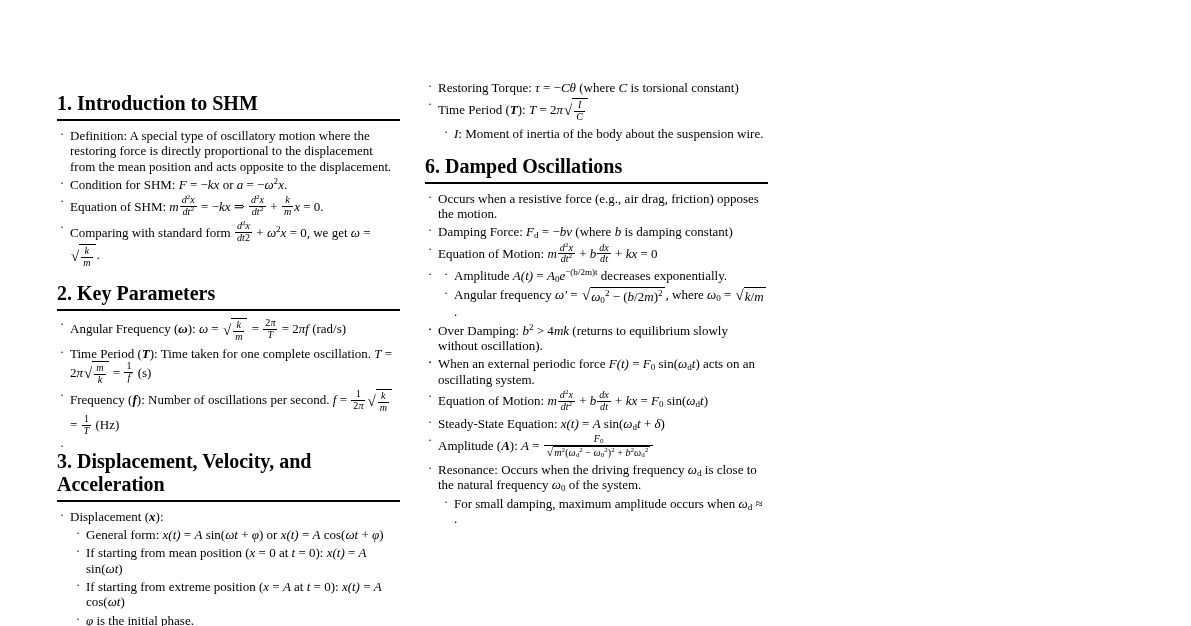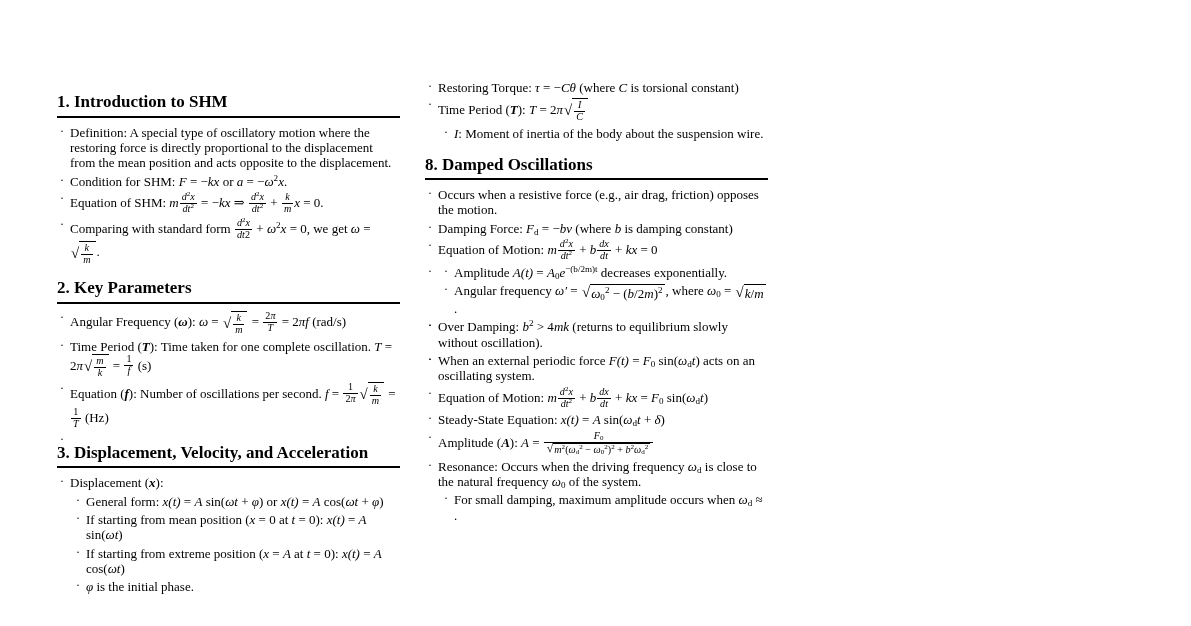--- a/index.html
+++ b/index.html
@@ -4,21 +4,21 @@
 <style>
   html, body { margin: 0; padding: 0; }
   body {
     width: 1191px; height: 626px; overflow: hidden; position: relative;
     background: #ffffff; color: #000000;
     font-family: "Liberation Serif", "DejaVu Serif", serif;
   }
   .doc-columns { position: absolute; left: 57px; top: 80px; display: flex; gap: 25px; }
   .column { width: 343px; flex: 0 0 343px; }
   .section-heading {
-    font-size: 17px; font-weight: 700; line-height: 1.15;
+    font-size: 20px; font-weight: 700; line-height: 1.15;
     margin: 13px 0 7px 0; padding-bottom: 4px;
     border-bottom: 2px solid #000;
   }
   .column .section-heading:first-child { margin-top: 12px; }
   .item-list { margin: 0; }
   .item {
     position: relative; padding-left: 13px; margin: 0 0 3px 0;
     font-size: 13px; line-height: 1.18;
   }
   .item .bullet { position: absolute; left: 3px; top: -1px; font-size: 12px; }
@@ -56,21 +56,21 @@
       <h2 class="section-heading">2. Key Parameters</h2>
       <div class="item-list">
         <div class="item level-1"><span class="bullet">·</span><span class="item-content"><span class="seg-b">Angular Frequency (</span><span class="seg-bi">ω</span><span class="seg-b">):</span> <span class="seg-i">ω</span> = <span class="sqrt">
               <span class="sqrt-sign">√</span>
               <span class="sqrt-body"><span class="frac"><span class="frac-num"><span class="seg-i">k</span></span><span class="frac-den"><span class="seg-i">m</span></span></span></span>
             </span> = <span class="frac"><span class="frac-num">2<span class="seg-i">π</span></span><span class="frac-den"><span class="seg-i">T</span></span></span> = 2<span class="seg-i">πf</span> (rad/s)</span></div>
         <div class="item level-1"><span class="bullet">·</span><span class="item-content"><span class="seg-b">Time Period (</span><span class="seg-bi">T</span><span class="seg-b">):</span> Time taken for one complete oscillation. <span class="seg-i">T</span> = 2<span class="seg-i">π</span><span class="sqrt">
               <span class="sqrt-sign">√</span>
               <span class="sqrt-body"><span class="frac"><span class="frac-num"><span class="seg-i">m</span></span><span class="frac-den"><span class="seg-i">k</span></span></span></span>
             </span> = <span class="frac"><span class="frac-num">1</span><span class="frac-den"><span class="seg-i">f</span></span></span> (s)</span></div>
-        <div class="item level-1"><span class="bullet">·</span><span class="item-content"><span class="seg-b">Equation (</span><span class="seg-bi">f</span><span class="seg-b">):</span> Number of oscillations per second. <span class="seg-i">f</span> = <span class="frac"><span class="frac-num">1</span><span class="frac-den">2<span class="seg-i">π</span></span></span><span class="sqrt">
+        <div class="item level-1"><span class="bullet">·</span><span class="item-content"><span class="seg-b">Frequency (</span><span class="seg-bi">f</span><span class="seg-b">):</span> Number of oscillations per second. <span class="seg-i">f</span> = <span class="frac"><span class="frac-num">1</span><span class="frac-den">2<span class="seg-i">π</span></span></span><span class="sqrt">
               <span class="sqrt-sign">√</span>
               <span class="sqrt-body"><span class="frac"><span class="frac-num"><span class="seg-i">k</span></span><span class="frac-den"><span class="seg-i">m</span></span></span></span>
             </span> = <span class="frac"><span class="frac-num">1</span><span class="frac-den"><span class="seg-i">T</span></span></span> (Hz)</span></div>
         <div class="item level-1"><span class="bullet">·</span></div>
       </div>
       <h2 class="section-heading">3. Displacement, Velocity, and Acceleration</h2>
       <div class="item-list">
         <div class="item level-1"><span class="bullet">·</span><span class="item-content"><span class="seg-b">Displacement (</span><span class="seg-bi">x</span><span class="seg-b">):</span></span></div>
         <div class="item level-2"><span class="bullet">·</span><span class="item-content">General form: <span class="seg-i">x(t)</span> = <span class="seg-i">A</span> sin(<span class="seg-i">ωt</span> + <span class="seg-i">φ</span>) or <span class="seg-i">x(t)</span> = <span class="seg-i">A</span> cos(<span class="seg-i">ωt</span> + <span class="seg-i">φ</span>)</span></div>
         <div class="item level-2"><span class="bullet">·</span><span class="item-content">If starting from mean position (<span class="seg-i">x</span> = 0 at <span class="seg-i">t</span> = 0): <span class="seg-i">x(t)</span> = <span class="seg-i">A</span> sin(<span class="seg-i">ωt</span>)</span></div>
@@ -80,21 +80,21 @@
     </div>
     <div class="column">
       <div class="item-list">
         <div class="item level-1"><span class="bullet">·</span><span class="item-content"><span class="seg-b">Restoring Torque:</span> <span class="seg-i">τ</span> = −<span class="seg-i">Cθ</span> (where <span class="seg-i">C</span> is torsional constant)</span></div>
         <div class="item level-1"><span class="bullet">·</span><span class="item-content"><span class="seg-b">Time Period (</span><span class="seg-bi">T</span><span class="seg-b">):</span> <span class="seg-i">T</span> = 2<span class="seg-i">π</span><span class="sqrt">
               <span class="sqrt-sign">√</span>
               <span class="sqrt-body"><span class="frac"><span class="frac-num"><span class="seg-i">I</span></span><span class="frac-den"><span class="seg-i">C</span></span></span></span>
             </span></span></div>
         <div class="item level-2"><span class="bullet">·</span><span class="item-content"><span class="seg-i">I</span>: Moment of inertia of the body about the suspension wire.</span></div>
       </div>
-      <h2 class="section-heading">8. Damped Oscillations</h2>
+      <h2 class="section-heading">6. Damped Oscillations</h2>
       <div class="item-list">
         <div class="item level-1"><span class="bullet">·</span><span class="item-content">Occurs when a resistive force (e.g., air drag, friction) opposes the motion.</span></div>
         <div class="item level-1"><span class="bullet">·</span><span class="item-content"><span class="seg-b">Damping Force:</span> <span class="seg-i">F</span><span class="seg-sub">d</span> = −<span class="seg-i">bv</span> (where <span class="seg-i">b</span> is damping constant)</span></div>
         <div class="item level-1"><span class="bullet">·</span><span class="item-content"><span class="seg-b">Equation of Motion:</span> <span class="seg-i">m</span><span class="frac"><span class="frac-num"><span class="seg-i">d</span><span class="seg-sup">2</span><span class="seg-i">x</span></span><span class="frac-den"><span class="seg-i">dt</span><span class="seg-sup">2</span></span></span> + <span class="seg-i">b</span><span class="frac"><span class="frac-num"><span class="seg-i">dx</span></span><span class="frac-den"><span class="seg-i">dt</span></span></span> + <span class="seg-i">kx</span> = 0</span></div>
         <div class="item level-1"><span class="bullet">·</span></div>
         <div class="item level-2"><span class="bullet">·</span><span class="item-content">Amplitude <span class="seg-i">A(t)</span> = <span class="seg-i">A</span><span class="seg-sub">0</span><span class="seg-i">e</span><span class="seg-sup">−(b/2m)t</span> decreases exponentially.</span></div>
         <div class="item level-2"><span class="bullet">·</span><span class="item-content">Angular frequency <span class="seg-i">ω′</span> = <span class="sqrt">
               <span class="sqrt-sign">√</span>
               <span class="sqrt-body"><span class="seg-i">ω</span><span class="seg-sub">0</span><span class="seg-sup">2</span> − (<span class="seg-i">b</span>/2<span class="seg-i">m</span>)<span class="seg-sup">2</span></span>
             </span>, where <span class="seg-i">ω</span><span class="seg-sub">0</span> = <span class="sqrt">

